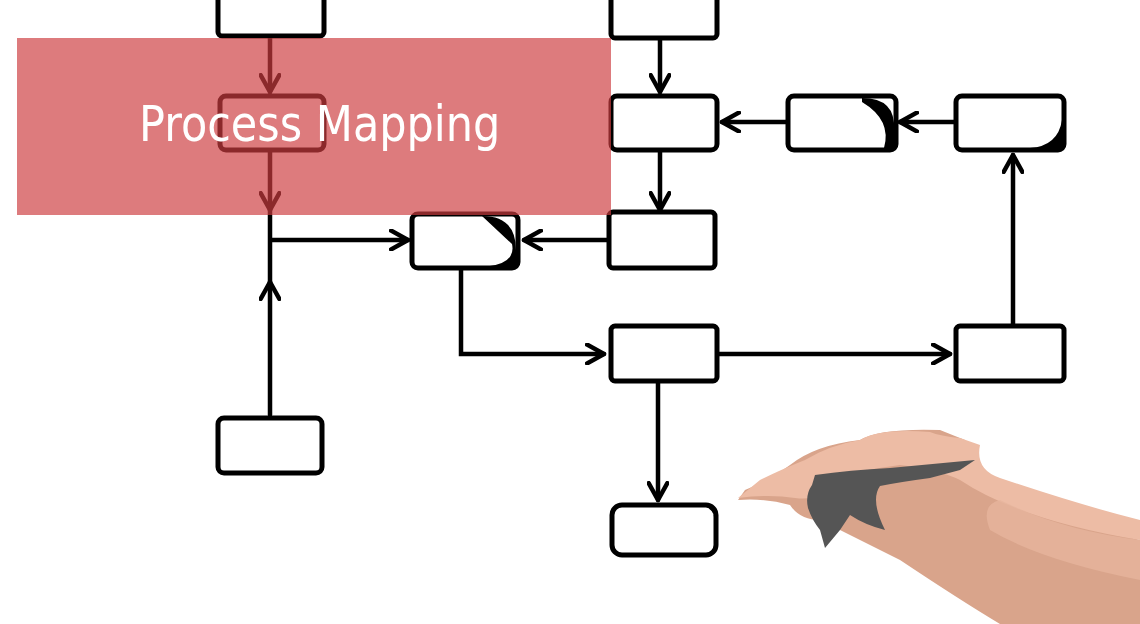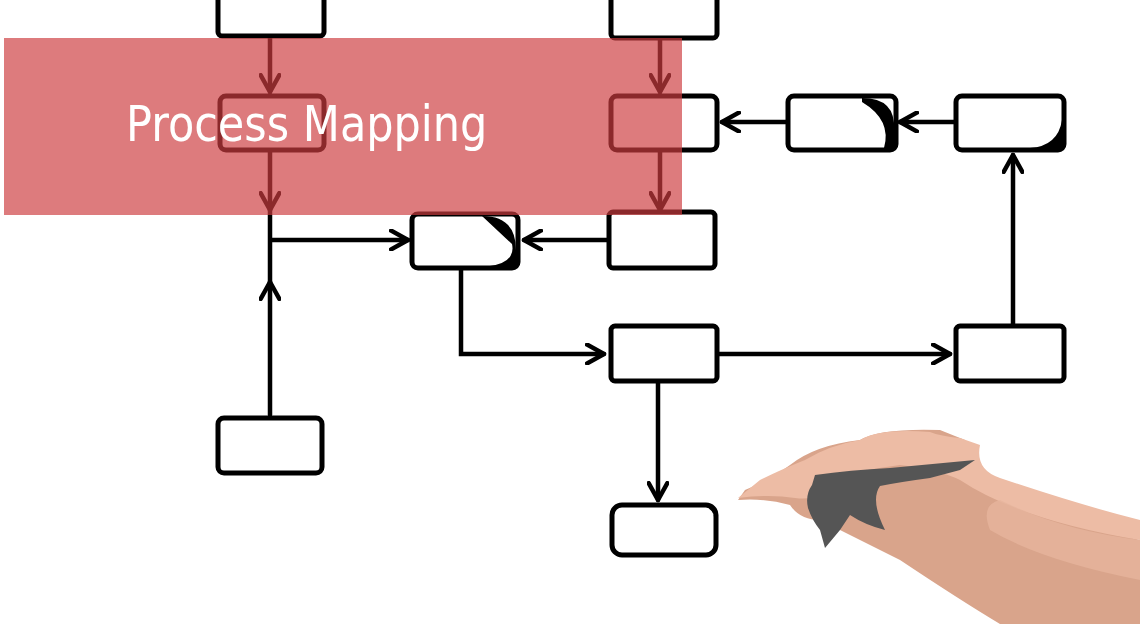--- a/index.html
+++ b/index.html
@@ -1,19 +1,19 @@
 <!DOCTYPE html>
 <html><head>
 <meta charset="utf-8">
 <style>
   html, body { margin: 0; padding: 0; background: #ffffff; }
   body { width: 1140px; height: 624px; position: relative; overflow: hidden; font-family: "Liberation Sans", sans-serif; }
   .canvas { position: absolute; left: 0; top: 0; width: 1140px; height: 624px; }
   .banner {
-    position: absolute; left: 4px; top: 38px; width: 678px; height: 177px;
+    position: absolute; left: 17px; top: 38px; width: 594px; height: 177px;
     background: rgba(205, 60, 64, 0.68);
     display: flex; align-items: center; text-decoration: underline;
   }
   .banner-title {
     position: absolute; left: 122px; top: 56px;
     color: #ffffff; font-size: 50px; line-height: 60px; letter-spacing: 0px;
     font-family: "DejaVu Sans", "Liberation Sans", sans-serif; font-weight: normal;
     transform: scaleX(0.86); transform-origin: left center;
   }
 </style>

